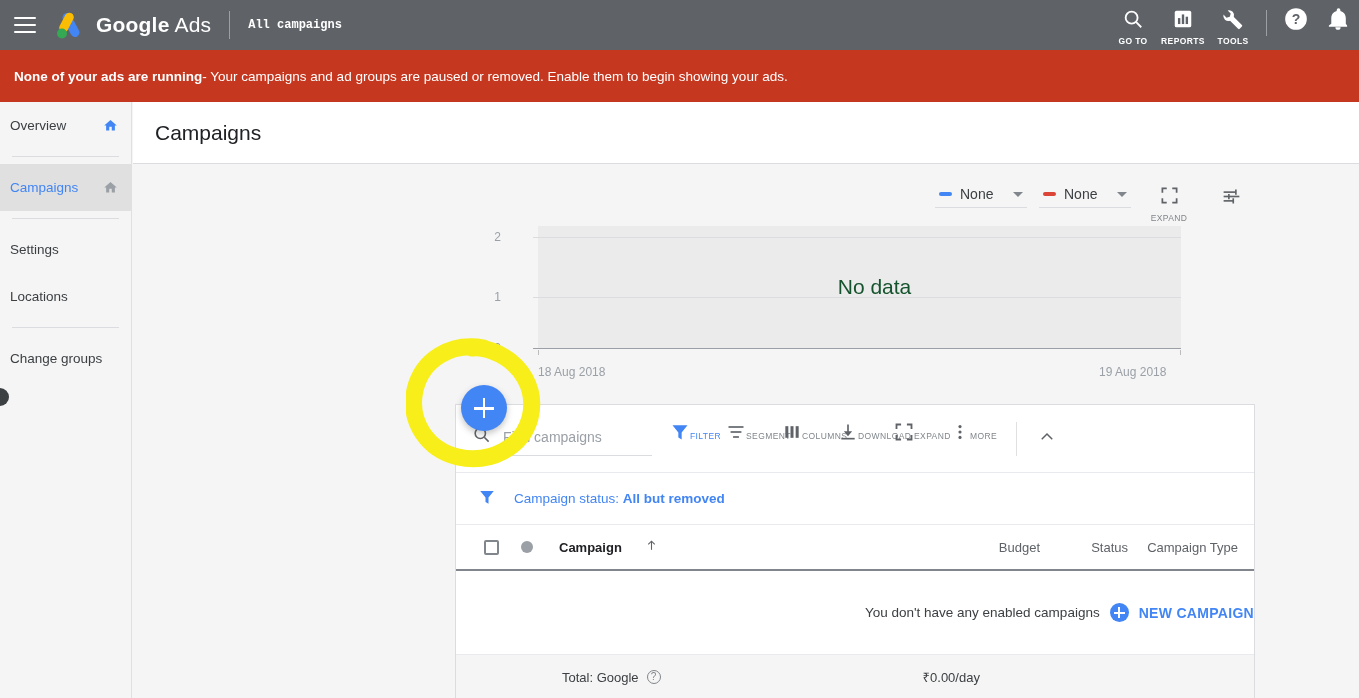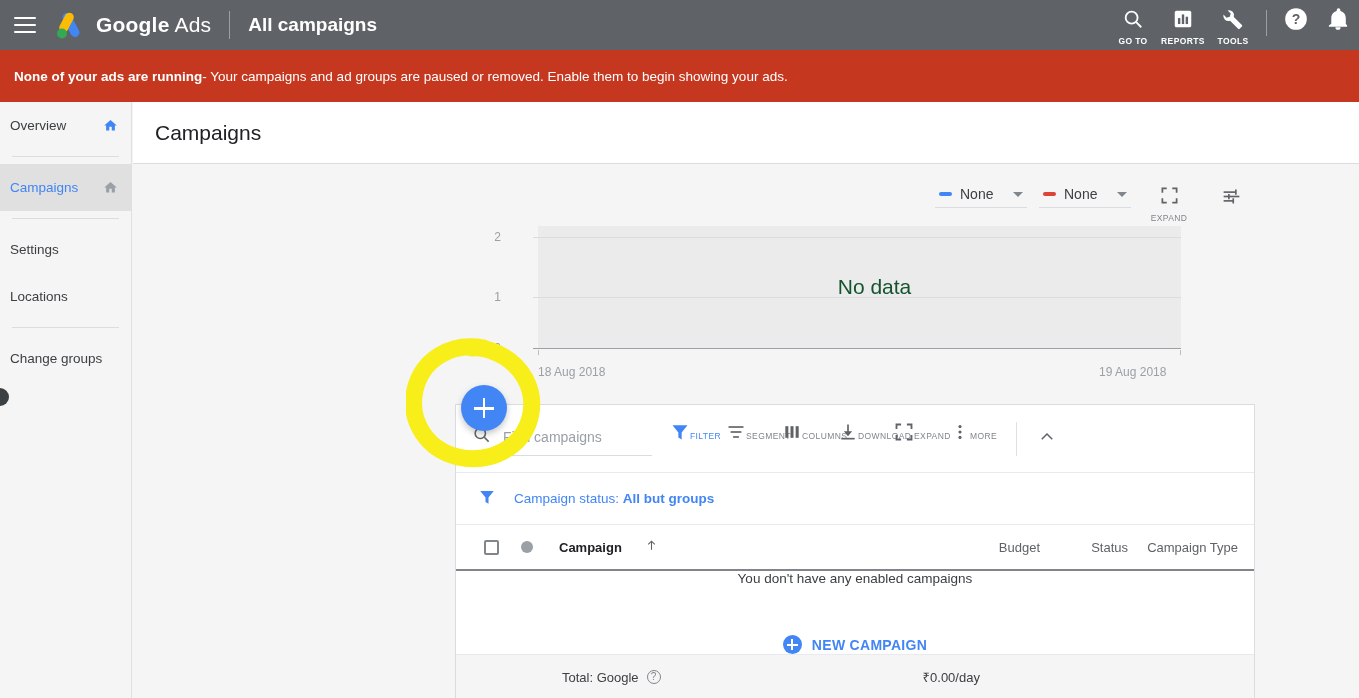--- a/index.html
+++ b/index.html
@@ -23,21 +23,21 @@
     cursor: pointer;
   }
   .hamburger i { display: block; height: 2px; background: #fff; border-radius: 1px; }
   .ads-logo { width: 34px; height: 34px; position: relative; margin-right: 10px; }
   .brand-text {
     color: #fff; font-size: 21px; letter-spacing: .2px; white-space: nowrap;
   }
   .brand-text .g { font-weight: 700; }
   .brand-text .a { font-weight: 400; }
   .vdiv { width: 1px; height: 28px; background: #9aa0a6; margin: 0 18px; }
-  .allcamp { color: #fff; font-size: 19px; font-weight: 700; white-space: nowrap; }
+  .allcamp { color: #fff; font-size: 12px; font-weight: 700; white-space: nowrap; font-family: Liberation Mono, monospace; }
   .topbar-right {
     margin-left: auto; display: flex; align-items: flex-end; height: 50px;
     padding-bottom: 4px;
   }
   .tb-item {
     display: flex; flex-direction: column; align-items: center;
     justify-content: flex-end; width: 50px; cursor: pointer; color: #fff;
   }
   .tb-item .lbl { font-size: 8.5px; font-weight: 700; letter-spacing: .4px; margin-top: 2px; }
   .tb-plain { display: flex; align-items: center; justify-content: center;
@@ -158,22 +158,22 @@
   .cb { width: 15px; height: 15px; border: 2px solid #80868b; border-radius: 2px;
     margin-left: 12px; cursor: pointer; flex: none; }
   .statdot { width: 12px; height: 12px; border-radius: 50%; background: #9aa0a6;
     margin-left: 22px; flex: none; }
   .th-campaign { margin-left: 26px; font-size: 13px; color: #202124; font-weight: 700;
     display: flex; align-items: center; gap: 23px; cursor: pointer; }
   .th-right { margin-left: auto; display: flex; align-items: center; }
   .th-cell { font-size: 13px; color: #5f6368; text-align: right; cursor: pointer; }
 
   .empty {
-    height: 84px; display: flex; flex-direction: column; align-items: center;
-    justify-content: space-between; gap: 10px; border-bottom: 1px solid #e8eaed;
+    height: 84px; display: flex; flex-direction: row; align-items: center;
+    justify-content: flex-end; gap: 10px; border-bottom: 1px solid #e8eaed;
   }
   .empty-msg { font-size: 13.5px; color: #3c4043; }
   .new-camp { display: flex; align-items: center; gap: 10px; cursor: pointer;
     font-size: 14px; color: #4285f4; font-weight: 700; letter-spacing: .3px; }
   .plus-circle { width: 19px; height: 19px; border-radius: 50%; background: #4285f4;
     position: relative; flex: none; }
   .plus-circle:before, .plus-circle:after {
     content: ""; position: absolute; background: #fff; }
   .plus-circle:before { left: 4px; top: 8.5px; width: 11px; height: 2px; }
   .plus-circle:after { top: 4px; left: 8.5px; height: 11px; width: 2px; }
@@ -479,21 +479,21 @@
           </div>
         </div>
       </div>
 
       <div class="filter-row">
         <span>
           <svg width="18" height="18" viewBox="0 0 24 24" fill="#4285f4">
               <path d="M3 4h18l-7 8.5V21l-4-2.5v-6z"></path>
             </svg>
         </span>
-        <span class="filter-chip"><span>Campaign status: </span><b>All but groups</b></span>
+        <span class="filter-chip"><span>Campaign status: </span><b>All but removed</b></span>
       </div>
 
       <div class="thead">
         <div class="cb"></div>
         <div class="statdot"></div>
         <div class="th-campaign">
           <span>Campaign</span>
           <span>
             <svg width="13" height="13" viewBox="0 0 24 24" fill="none" stroke="#5f6368" stroke-width="2">
               <line x1="12" y1="20" x2="12" y2="4"></line>

